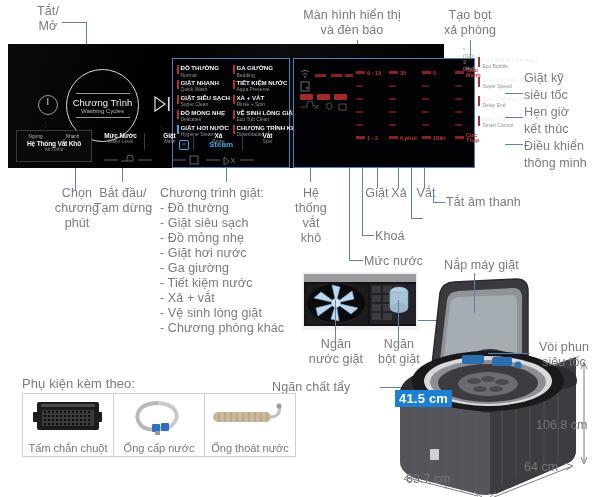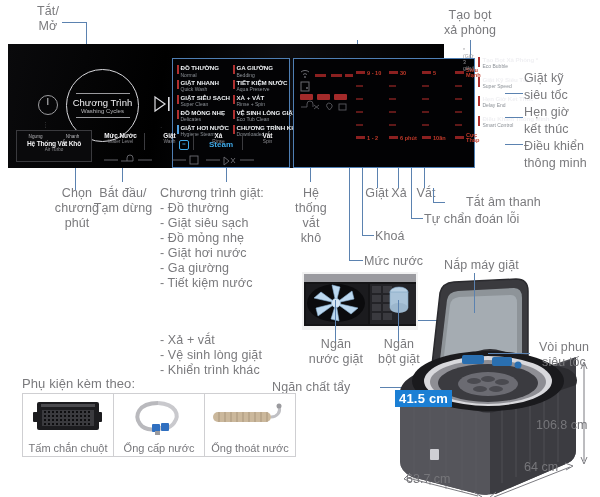--- a/index.html
+++ b/index.html
@@ -97,20 +97,24 @@
 
 <div class="root">
 
   <div class="abs lbl c" style="left:18px;top:4px;width:60px;">
     <div>Tắt/</div>
     <div>Mở</div>
   </div>
   <div class="ln v" style="left:86px;top:22px;height:36px;"></div>
   <div class="ln h" style="left:62px;top:22px;width:25px;"></div>
 
+  <div class="abs lbl c" style="left:282px;top:8px;width:140px;">
+    <div>Màn hình hiển thị</div>
+    <div>và đèn báo</div>
+  </div>
   <div class="ln v" style="left:357px;top:40px;height:36px;"></div>
 
   <div class="abs lbl c" style="left:420px;top:8px;width:100px;">
     <div>Tạo bọt</div>
     <div>xả phòng</div>
   </div>
   <div class="ln v" style="left:470px;top:40px;height:38px;"></div>
 
   <div class="abs" id="panel">
 
@@ -431,23 +435,23 @@
 
   <div class="ln v" style="left:226px;top:168px;height:14px;"></div>
   <div class="abs lbl l" style="left:160px;top:186px;width:150px;">
     <div>Chương trình giặt:</div>
     <div class="c" style="width:145px;">- Đồ thường</div>
     <div class="c" style="width:145px;">- Giặt siêu sạch</div>
     <div class="c" style="width:145px;">- Đồ mỏng nhẹ</div>
     <div class="c" style="width:145px;">- Giặt hơi nước</div>
     <div class="c" style="width:145px;">- Ga giường</div>
     <div class="c" style="width:145px;">- Tiết kiệm nước</div>
-    <div class="c" style="width:145px;margin-top:42px;">- Xả + vắt</div>
+    <div class="c" style="width:145px;">- Xả + vắt</div>
     <div class="c" style="width:145px;">- Vệ sinh lòng giặt</div>
-    <div class="c" style="width:145px;">- Khiển trình khác</div>
+    <div class="c" style="width:145px;">- Chương phòng khác</div>
   </div>
 
   <div class="ln v" style="left:310px;top:168px;height:14px;"></div>
   <div class="abs lbl c" style="left:290px;top:186px;width:42px;">
     <div>Hệ</div>
     <div>thống</div>
     <div>vắt</div>
     <div>khô</div>
   </div>
 
@@ -460,28 +464,27 @@
   <div class="abs lbl l" style="left:375px;top:229px;width:60px;">Khoá</div>
 
   <div class="ln v" style="left:377px;top:168px;height:20px;"></div>
   <div class="abs lbl c" style="left:358px;top:186px;width:38px;">Giặt</div>
 
   <div class="ln v" style="left:398px;top:168px;height:20px;"></div>
   <div class="abs lbl c" style="left:384px;top:186px;width:30px;">Xả</div>
 
   <div class="ln v" style="left:411px;top:168px;height:50px;"></div>
   <div class="ln h" style="left:411px;top:218px;width:12px;"></div>
-  <div class="abs lbl l" style="left:424px;top:212px;width:120px;">Tự chẩn đoán lỗi</div>
 
   <div class="ln v" style="left:424px;top:168px;height:20px;"></div>
   <div class="abs lbl c" style="left:410px;top:186px;width:32px;">Vắt</div>
 
   <div class="ln v" style="left:433px;top:188px;height:14px;"></div>
   <div class="ln h" style="left:433px;top:202px;width:12px;"></div>
-  <div class="abs lbl l" style="left:446px;top:195px;width:110px;margin-left:20px;">Tắt âm thanh</div>
+  <div class="abs lbl l" style="left:446px;top:195px;width:110px;">Tắt âm thanh</div>
 
   <svg class="abs" style="left:302px;top:272px;" width="116" height="58" viewBox="0 0 116 58">
     <rect x="0" y="0" width="116" height="58" fill="#f2f2f2"></rect>
     <rect x="2" y="2" width="112" height="8" fill="#9b9ba0"></rect>
     <rect x="2" y="10" width="112" height="44" fill="#141416"></rect>
     <rect x="4" y="12" width="62" height="40" fill="#1b1b1e"></rect>
     <ellipse cx="34" cy="31" rx="29" ry="19" fill="#0b0b0d"></ellipse>
     <g fill="#bcd8ef" stroke="#8fb7d8" stroke-width="0.6">
       <path d="M34 31 L30 13 L38 15 Z"></path>
       <path d="M34 31 L50 19 L52 27 Z"></path>

